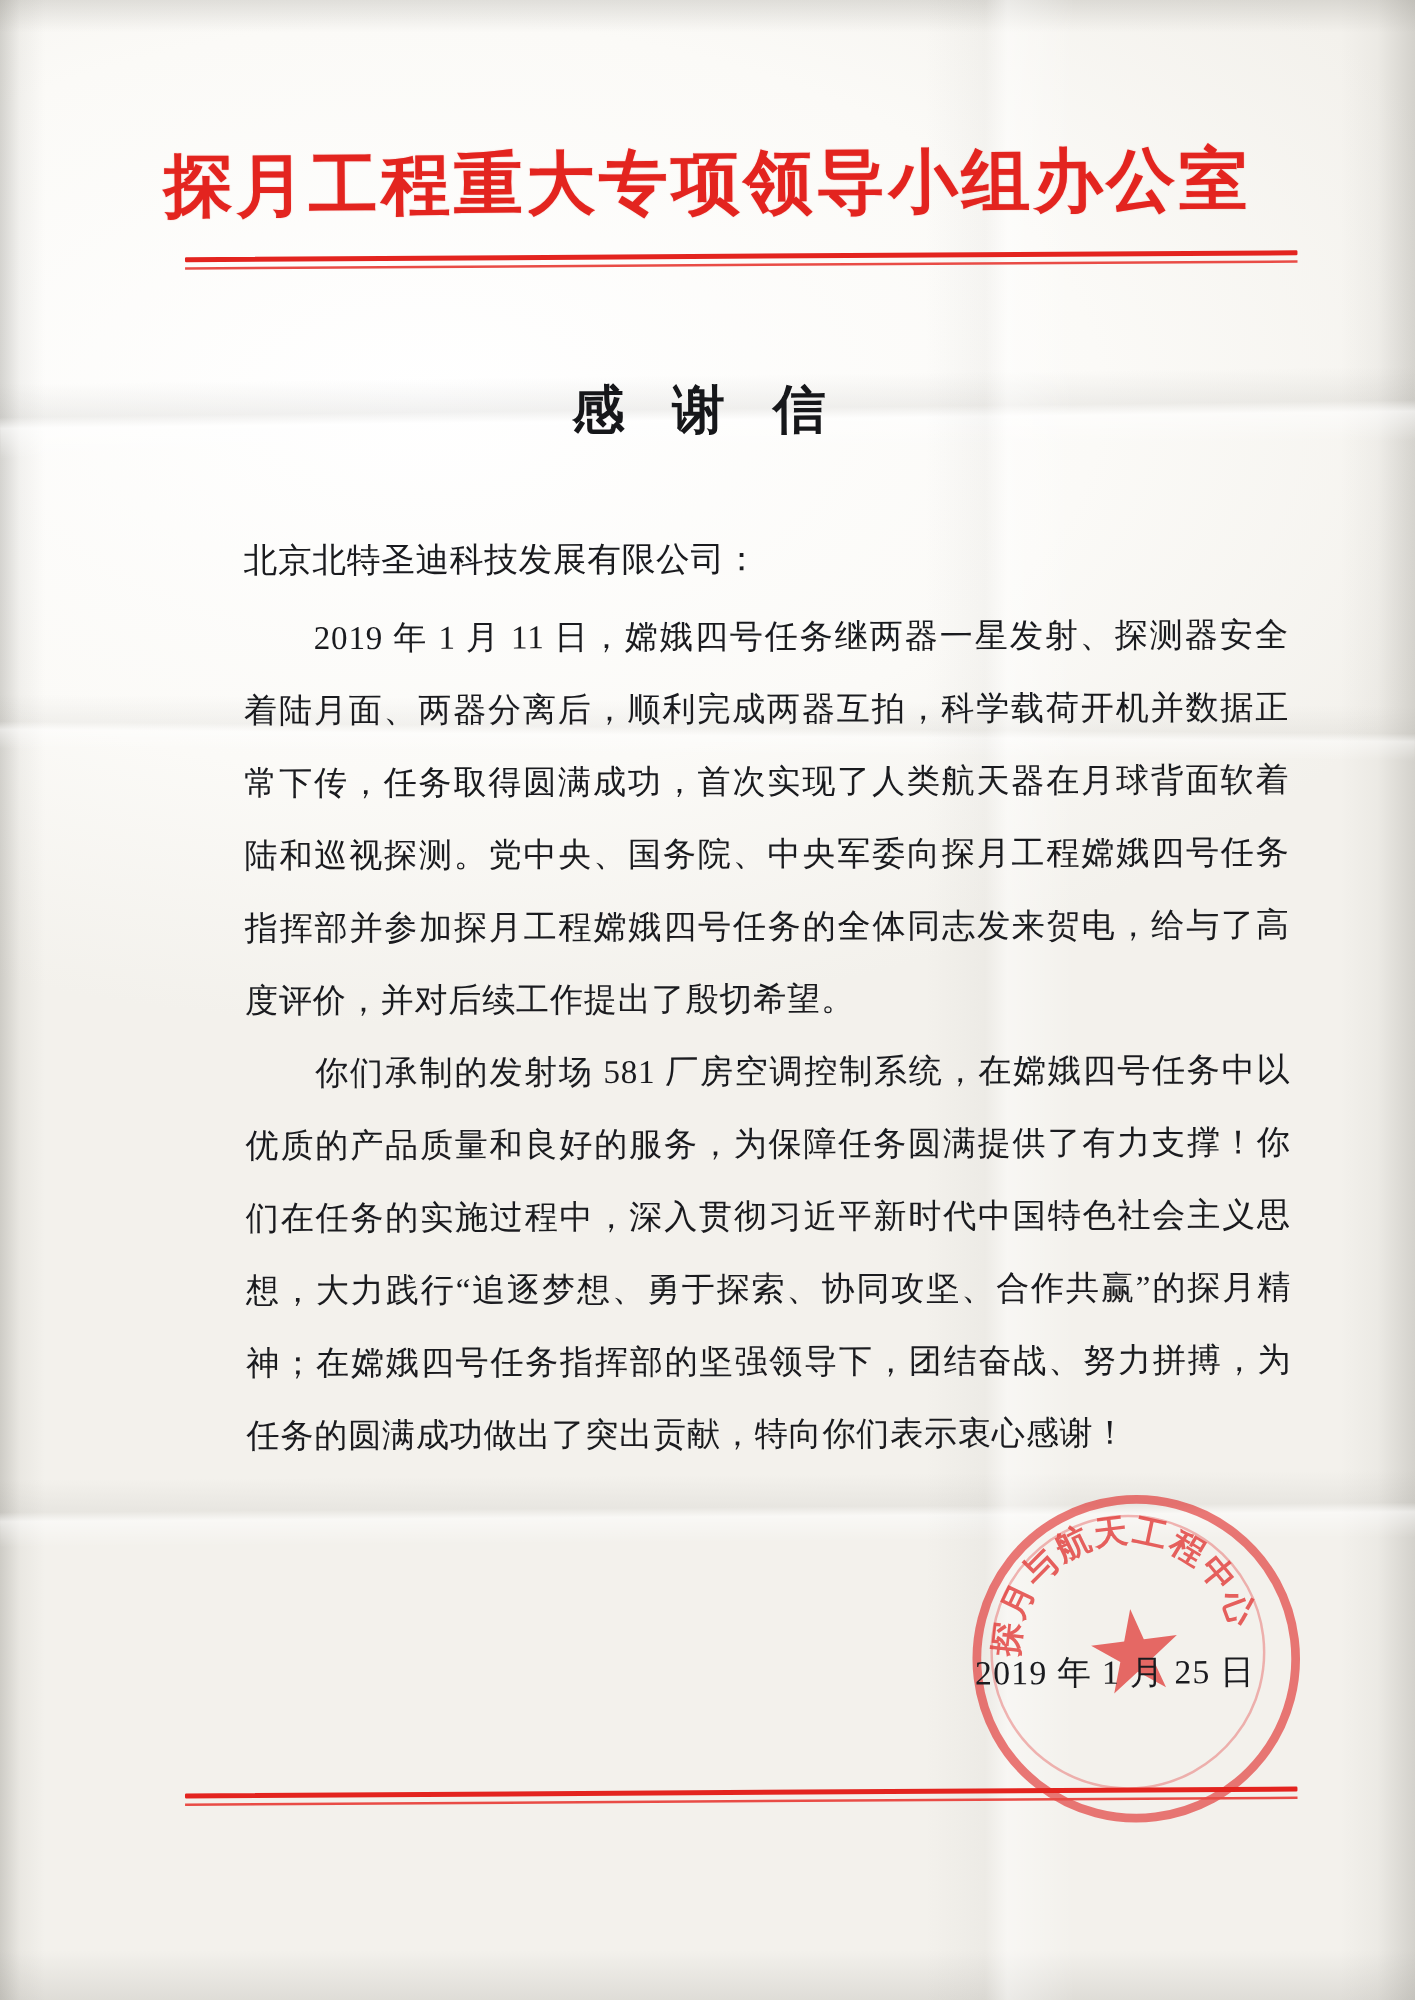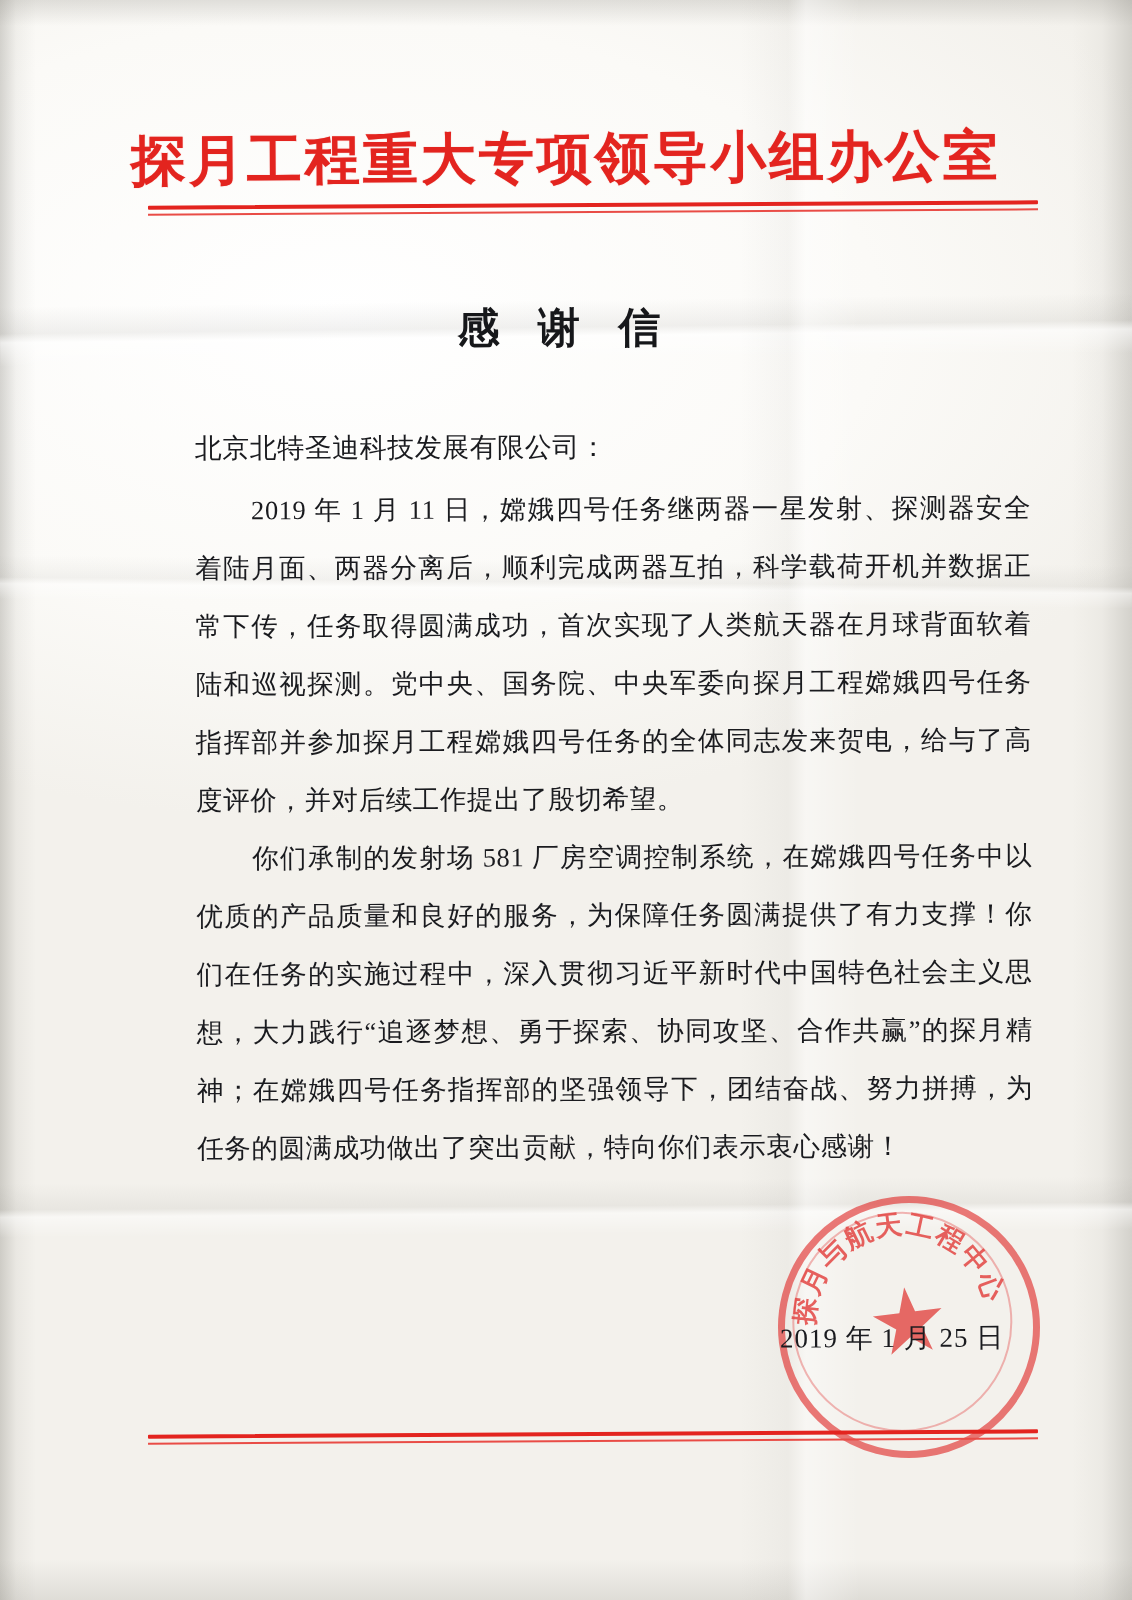--- a/index.html
+++ b/index.html
@@ -61,21 +61,21 @@
   }
   .crease4 {
     left: 740px; top: 0; width: 120px; height: 1600px;
     background: linear-gradient(90deg, rgba(255,255,255,0) 0%, rgba(120,118,112,0.05) 40%, rgba(255,255,255,0.4) 55%, rgba(255,255,255,0) 100%);
   }
 
   
   .letterhead {
     position: absolute;
     left: 0;
-    top: 130px;
+    top: 118px;
     width: 1132px;
     text-align: center;
   }
   .letterhead-title {
     color: #e3241f;
     font-family: "Liberation Serif", serif;
     font-weight: bold;
     font-size: 55px;
     letter-spacing: 3px;
     line-height: 1.05;

